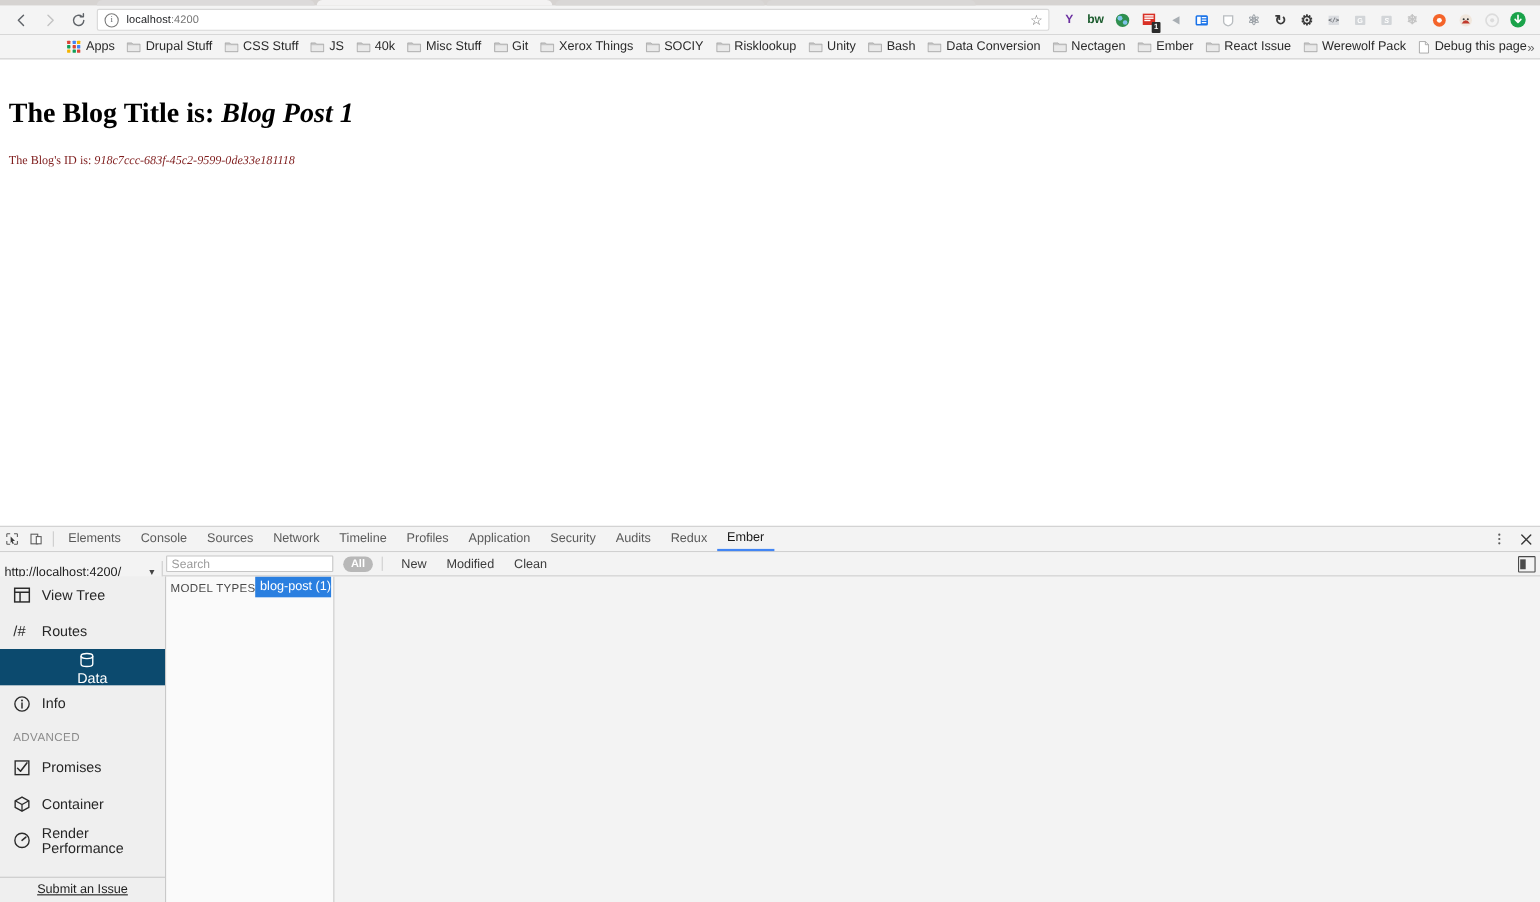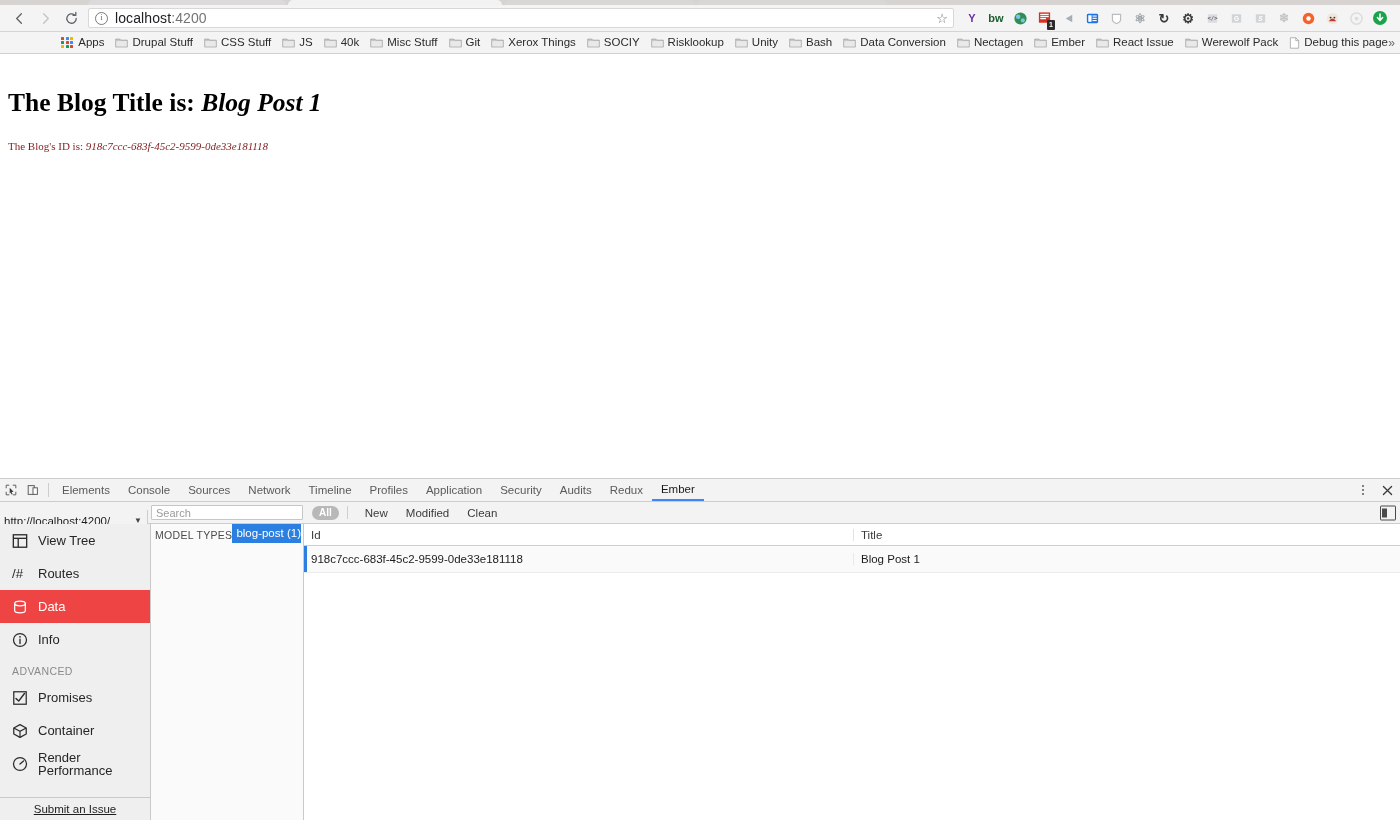--- a/index.html
+++ b/index.html
@@ -41,21 +41,21 @@
     margin:0 6px 0 4px;
     display:flex;align-items:center;padding:0 6px;
     box-sizing:border-box;position:relative;
   }
   .omnibox .infoic{
     width:11px;height:11px;border:1.3px solid #7a7a7a;border-radius:50%;
     display:inline-flex;align-items:center;justify-content:center;
     font-size:8px;line-height:1;color:#5f6368;margin-right:7px;flex:0 0 auto;
     font-family:"Liberation Serif",serif;
   }
-  .omnibox .url{font-size:14px;color:#202124;white-space:nowrap;letter-spacing:.1px;}
+  .omnibox .url{font-size:10px;color:#202124;white-space:nowrap;letter-spacing:.1px;}
   .omnibox .url .port{color:#757575;}
   .omnibox .star{
     position:absolute;right:5px;top:50%;transform:translateY(-50%);
     font-size:13px;color:#6e6e6e;
   }
   .exticons{display:flex;align-items:center;gap:0px;flex:0 0 auto;padding-right:2px;}
   .exticon{
     width:24px;height:24px;display:flex;align-items:center;justify-content:center;
     font-size:11px;font-weight:bold;position:relative;flex:0 0 auto;
   }
@@ -149,21 +149,21 @@
   .em-sidebar{
     width:150px;flex:0 0 150px;background:#efefef;border-right:1px solid #c9c9c9;
     display:flex;flex-direction:column;position:relative;
   }
   .nav-item{
     height:33px;display:flex;align-items:center;padding:0 0 0 12px;
     font-size:13px;color:#262626;box-sizing:border-box;
   }
   .nav-item .ic{width:20px;flex:0 0 20px;display:flex;align-items:center;justify-content:flex-start;}
   .nav-item .lbl{margin-left:6px;line-height:1;}
-  .nav-item.selected{background:#ef4444;color:#fff;}
+  .nav-item.selected{background:#0c4a6e;color:#fff;flex-direction:column;}
   .nav-item.selected .ic svg *{stroke:#fff;}
   .nav-badge{
     margin-left:7px;background:#b4b4b4;color:#fff;border-radius:50%;
     width:15px;height:15px;display:inline-flex;align-items:center;justify-content:center;
     font-size:9.5px;line-height:1;
   }
   .nav-section{
     font-size:10.5px;letter-spacing:.4px;color:#8a8a8a;padding:9px 0 4px 12px;
   }
   .em-footer{
@@ -652,29 +652,16 @@
         </div>
       </div>
 
       <div class="em-types">
         <div class="types-head">MODEL TYPES</div>
         <div id="types-list">
             <div class="type-row selected">blog-post (1)</div>
           </div>
       </div>
 
-      <div class="em-table">
-        <div class="tbl-head">
-          <div class="th c0">Id</div>
-          <div class="th c1">Title</div>
-        </div>
-        <div id="tbl-rows">
-            <div class="tbl-row">
-              <span class="marker"></span>
-              <div class="td c0">918c7ccc-683f-45c2-9599-0de33e181118</div>
-              <div class="td c1">Blog Post 1</div>
-            </div>
-          </div>
-      </div>
 
     </div>
   </div>
 </div>
 
 </body></html>

